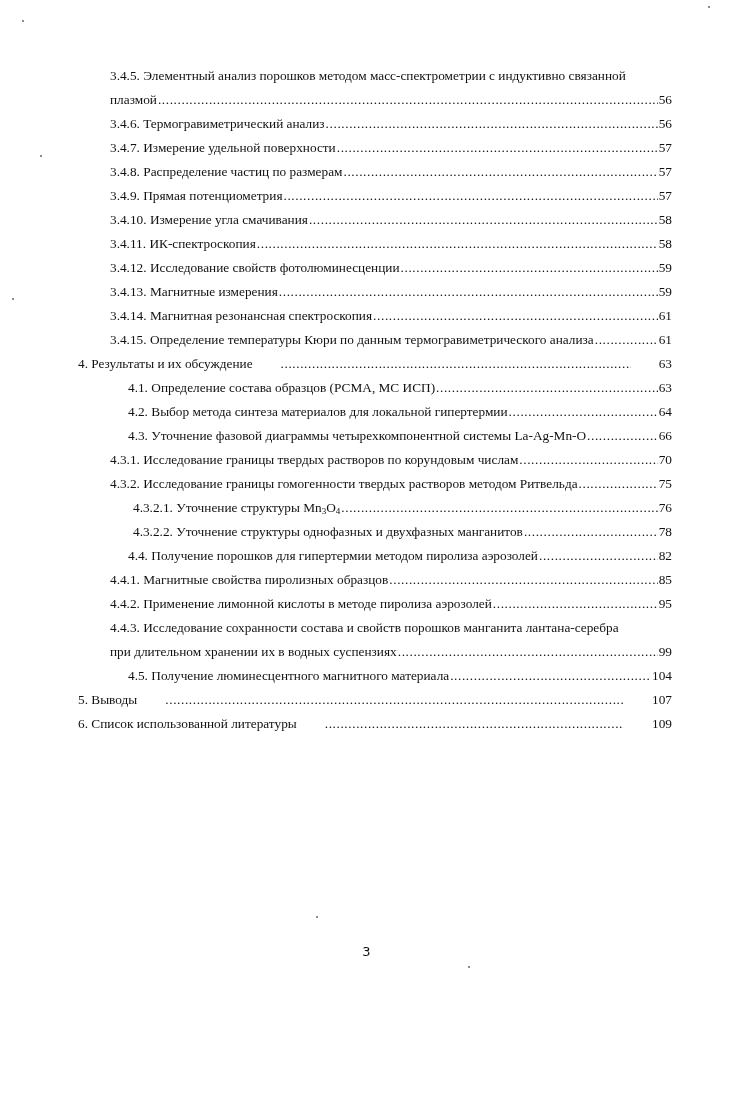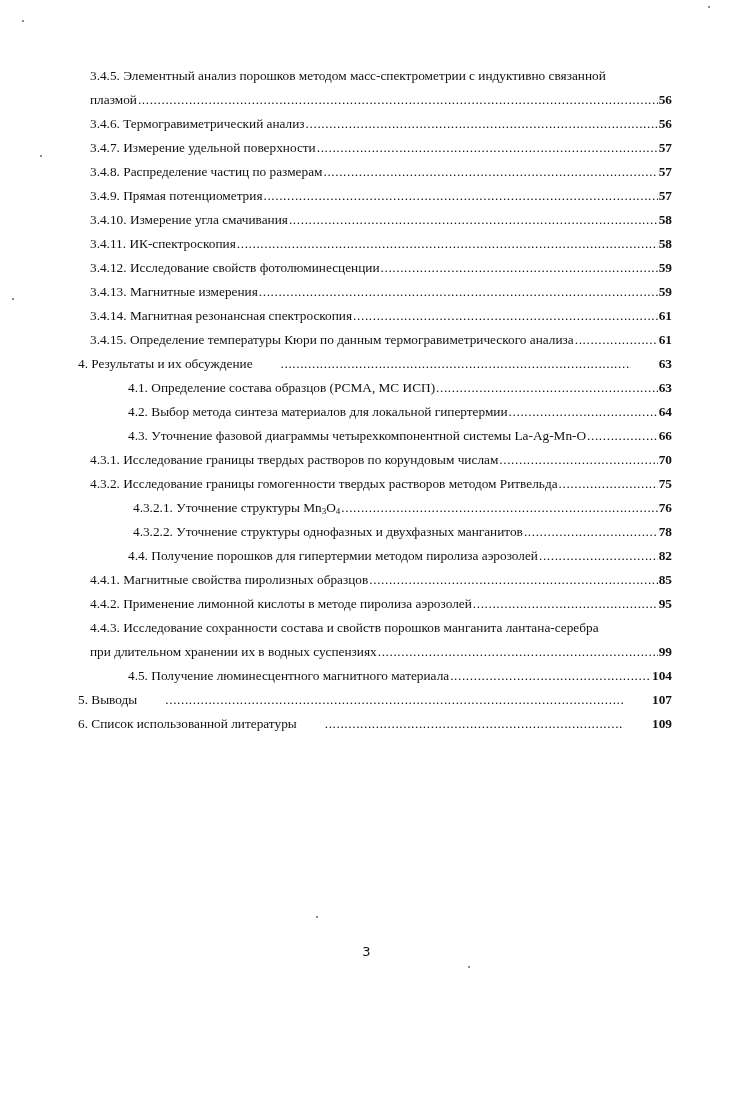--- a/index.html
+++ b/index.html
@@ -4,26 +4,26 @@
 <style>
   html, body { margin: 0; padding: 0; background: #ffffff; }
   body { width: 733px; height: 1100px; position: relative; overflow: hidden;
          font-family: "Liberation Serif", "DejaVu Serif", serif; color: #111; }
   .toc { position: absolute; left: 0; top: 64px; width: 733px; }
   .entry { position: relative; font-size: 13.3px; line-height: 24px; height: 24px; }
   .entry .row { position: absolute; right: 61px; display: flex; align-items: baseline; white-space: nowrap; }
   .entry .title { white-space: nowrap; flex: 0 0 auto; }
   .entry .leader { flex: 1 1 auto; overflow: hidden; white-space: nowrap; letter-spacing: 0.6px; margin: 0 1px; }
   .entry .leader::before { content: "....................................................................................................................................................................................................................................................................................................................."; }
-  .entry .page { flex: 0 0 auto; font-weight: bold; }
+  .entry .page { flex: 0 0 auto; }
   .entry.twoline { height: 48px; }
   .entry .first { position: absolute; white-space: nowrap; }
   .lvl1 .row, .lvl1 .first { left: 78px; gap: 27px; }
   .lvl2 .row, .lvl2 .first { left: 92px; margin-left: 36px; }
-  .lvl3 .row, .lvl3 .first { left: 90px; text-align: center; }
+  .lvl3 .row, .lvl3 .first { left: 110px; text-align: center; }
   .lvl4 .row, .lvl4 .first { left: 133px; }
   .twoline .first { top: 0; }
   .twoline .row { top: 24px; }
   sub { font-size: 9px; vertical-align: -2px; line-height: 0; }
   .page-number { position: absolute; top: 944px; left: 0; width: 733px; text-align: center;
                  font-family: "DejaVu Sans", sans-serif; font-size: 13px; }
   .speck { position: absolute; width: 2px; height: 2px; background: #666; border-radius: 1px; }
 </style>
 </head>
 <body>

